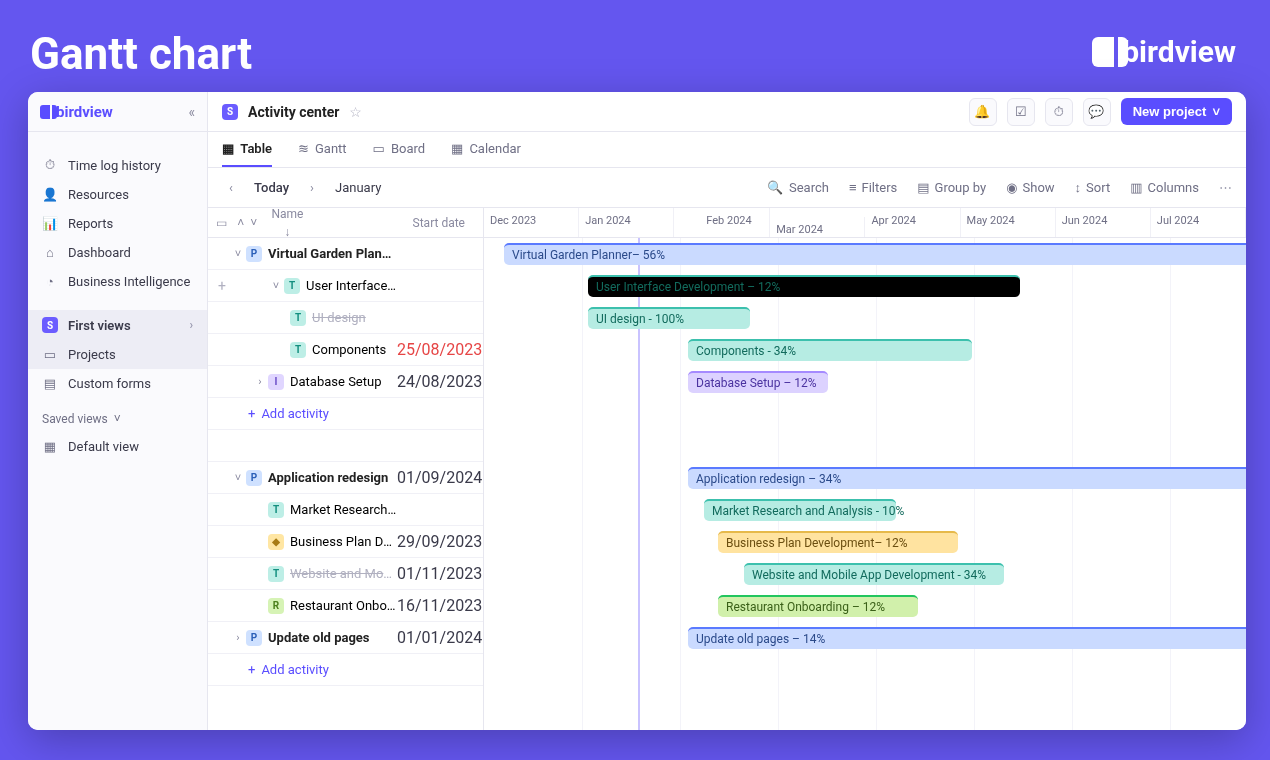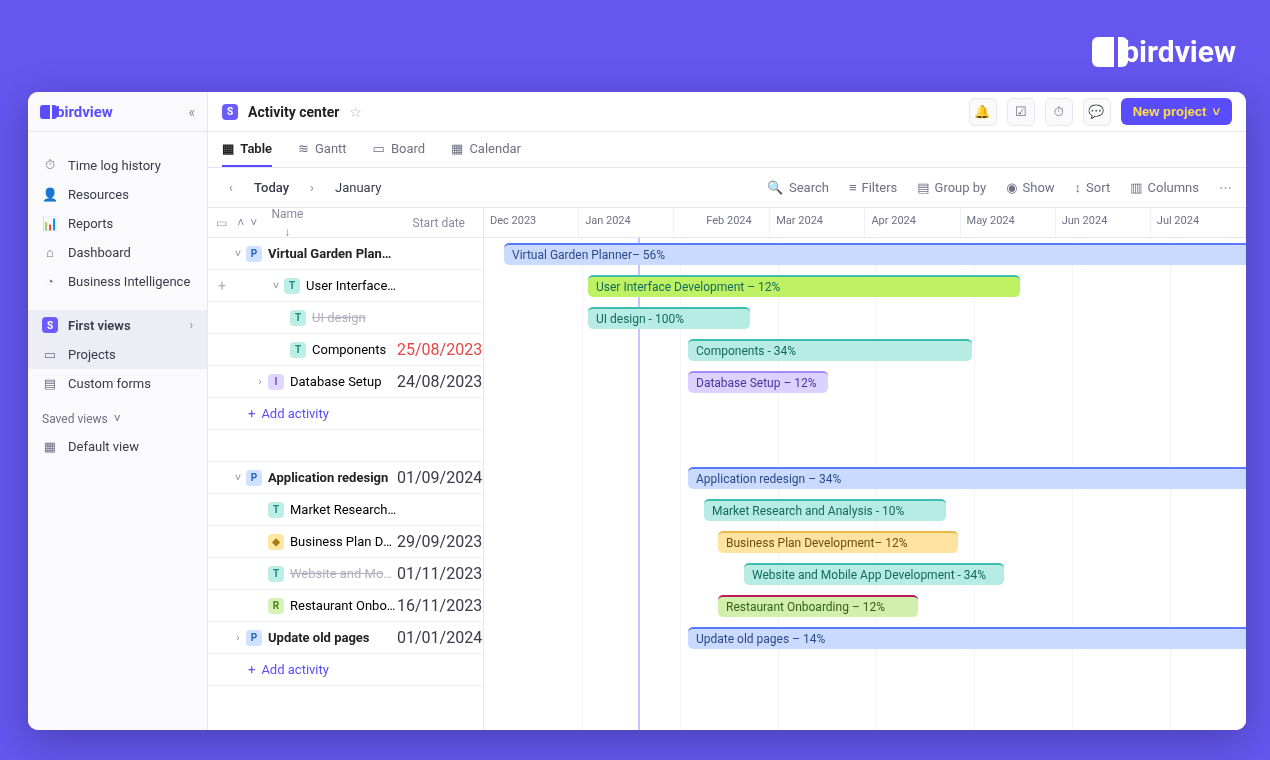--- a/index.html
+++ b/index.html
@@ -27,21 +27,21 @@
 .side-label { padding: 14px 14px 6px; color: #6f6f85; font-size: 12px; display: flex; align-items: center; gap: 6px; }
 .first-space-badge { width: 16px; height: 16px; background: #6b5cff; color: #fff; border-radius: 4px; display: inline-flex; align-items: center; justify-content: center; font-size: 10px; font-weight: 700; }
 
 
 .main { flex: 1; display: flex; flex-direction: column; min-width: 0; }
 .topbar { height: 40px; background: #fff; border-bottom: 1px solid #e6e6ef; display: flex; align-items: center; padding: 0 14px; gap: 10px; }
 .topbar .title { font-weight: 700; font-size: 14px; color: #222; }
 .topbar .star { color: #b0b0c0; font-size: 14px; }
 .topbar-spacer { flex: 1; }
 .topbar-icon { width: 28px; height: 28px; border: 1px solid #e6e6ef; border-radius: 6px; display: flex; align-items: center; justify-content: center; color: #6f6f85; font-size: 13px; background: #fafafd; }
-.new-project { background: #5a4dff; color: #fde047; border: none; border-radius: 6px; padding: 6px 12px; font-size: 13px; font-weight: 600; display: flex; align-items: center; gap: 6px; }
+.new-project { background: #5a4dff; color: #ffffff; border: none; border-radius: 6px; padding: 6px 12px; font-size: 13px; font-weight: 600; display: flex; align-items: center; gap: 6px; }
 
 .viewtabs { height: 36px; background: #fff; border-bottom: 1px solid #e6e6ef; display: flex; align-items: center; padding: 0 14px; gap: 26px; font-size: 13px; color: #6f6f85; }
 .viewtab { display: flex; align-items: center; gap: 6px; height: 100%; border-bottom: 2px solid transparent; }
 .viewtab.active { color: #222; font-weight: 600; border-bottom-color: #5a4dff; }
 
 .toolrow { height: 40px; background: #fff; border-bottom: 1px solid #e6e6ef; display: flex; align-items: center; padding: 0 14px; gap: 14px; font-size: 13px; color: #3a3a4a; }
 .nav-arrow { color: #8a8aa0; width: 18px; text-align: center; }
 .tool-right { margin-left: auto; display: flex; gap: 20px; align-items: center; color: #6f6f85; }
 .tool-btn { display: flex; align-items: center; gap: 5px; cursor:pointer; }
 
@@ -70,30 +70,31 @@
 
 .timeline { flex:1; position:relative; overflow:hidden; }
 .months { height:30px; display:flex; border-bottom:1px solid #e6e6ef; font-size:11px; color:#6f6f85; background:#fff; }
 .month { border-right:1px solid #f0f0f6; display:flex; align-items:flex-start; padding:6px 0 0 6px; }
 .monthgrid { position:absolute; left:0; right:0; top:30px; bottom:0; }
 .vline { position:absolute; top:0; bottom:0; border-right:1px solid #f3f3f9; }
 .todayline { position:absolute; top:30px; bottom:0; width:0; border-left:2px solid #c9c3ff; }
 .bars { position:absolute; left:0; right:0; top:30px; }
 .bar { position:absolute; height:22px; border-radius:5px; display:flex; align-items:center; padding:0 8px; font-size:12px; color:#1a3a5a; white-space:nowrap; }
 .bar.teal { background:#b6ece3; border-top:2px solid #3cc0ad; color:#126b5d; }
-.bar.tealdk { background:#bef264; }
+.bar.tealdk { background:#000000; }
 .bar.lav { background:#dcd2ff; border-top:2px solid #a58aff; color:#4b33a0; }
 .bar.yellow { background:#ffe3a0; border-top:2px solid #e6b94a; color:#6b4e10; }
-.bar.green { background:#d1f0ab; border-top:2px solid #be185d; color:#3a6018; }
+.bar.green { background:#d1f0ab; border-top:2px solid #22c55e; color:#3a6018; }
 .bar.blueln { background:#cadaff; border-top:2px solid #5a7aff; color:#2b4a8a; }
 </style>
 </head>
 <body>
 
 <div class="outer">
+  <div class="hero-title">Gantt chart</div>
   <div class="brand-top">
     <span class="brand-glyph-lg"></span>
     <span>birdview</span>
   </div>
 
   <div class="app">
 
     <div class="sidebar">
       <div class="side-header">
         <div class="brand-sm">
@@ -320,21 +321,21 @@
                 <span>Add activity</span>
               </div>
             </div>
         </div>
 
         <div class="timeline" id="timeline">
           <div class="months" id="months-row">
               <div class="month" style="width: 98px;">Dec 2023</div>
               <div class="month" style="width: 98px;">Jan 2024</div>
               <div class="month" style="width: 98px; padding-left: 32px;">Feb 2024</div>
-              <div class="month" style="width: 98px;">Mar 2024</div>
+              <div class="month" style="width: 98px; margin-top: 9px;">Mar 2024</div>
               <div class="month" style="width: 98px;">Apr 2024</div>
               <div class="month" style="width: 98px;">May 2024</div>
               <div class="month" style="width: 98px;">Jun 2024</div>
               <div class="month" style="width: 98px;">Jul 2024</div>
             </div>
           <div class="monthgrid" id="monthgrid">
               <div class="vline" style="left: 98px;"></div>
               <div class="vline" style="left: 196px;"></div>
               <div class="vline" style="left: 294px;"></div>
               <div class="vline" style="left: 392px;"></div>
@@ -343,21 +344,21 @@
               <div class="vline" style="left: 686px;"></div>
             </div>
           <div class="todayline" id="todayline" style="left: 154px;"></div>
           <div class="bars" id="bars">
               <div class="bar blueln" style="top: 5px; left: 20px; width: 920px;">Virtual Garden Planner– 56%</div>
               <div class="bar teal tealdk" style="top: 37px; left: 104px; width: 432px;">User Interface Development – 12%</div>
               <div class="bar teal" style="top: 69px; left: 104px; width: 162px;">UI design - 100%</div>
               <div class="bar teal" style="top: 101px; left: 204px; width: 284px;">Components - 34%</div>
               <div class="bar lav" style="top: 133px; left: 204px; width: 140px;">Database Setup – 12%</div>
               <div class="bar blueln" style="top: 229px; left: 204px; width: 740px;">Application redesign – 34%</div>
-              <div class="bar teal" style="top: 261px; left: 220px; width: 242px;">Market Research and Analysis - 10%</div>
+              <div class="bar teal" style="top: 261px; left: 220px; width: 192px;">Market Research and Analysis - 10%</div>
               <div class="bar yellow" style="top: 293px; left: 234px; width: 240px;">Business Plan Development– 12%</div>
               <div class="bar teal" style="top: 325px; left: 260px; width: 260px;">Website and Mobile App Development - 34%</div>
               <div class="bar green" style="top: 357px; left: 234px; width: 200px;">Restaurant Onboarding – 12%</div>
               <div class="bar blueln" style="top: 389px; left: 204px; width: 740px;">Update old pages – 14%</div>
             </div>
         </div>
       </div>
     </div>
   </div>
 </div>

